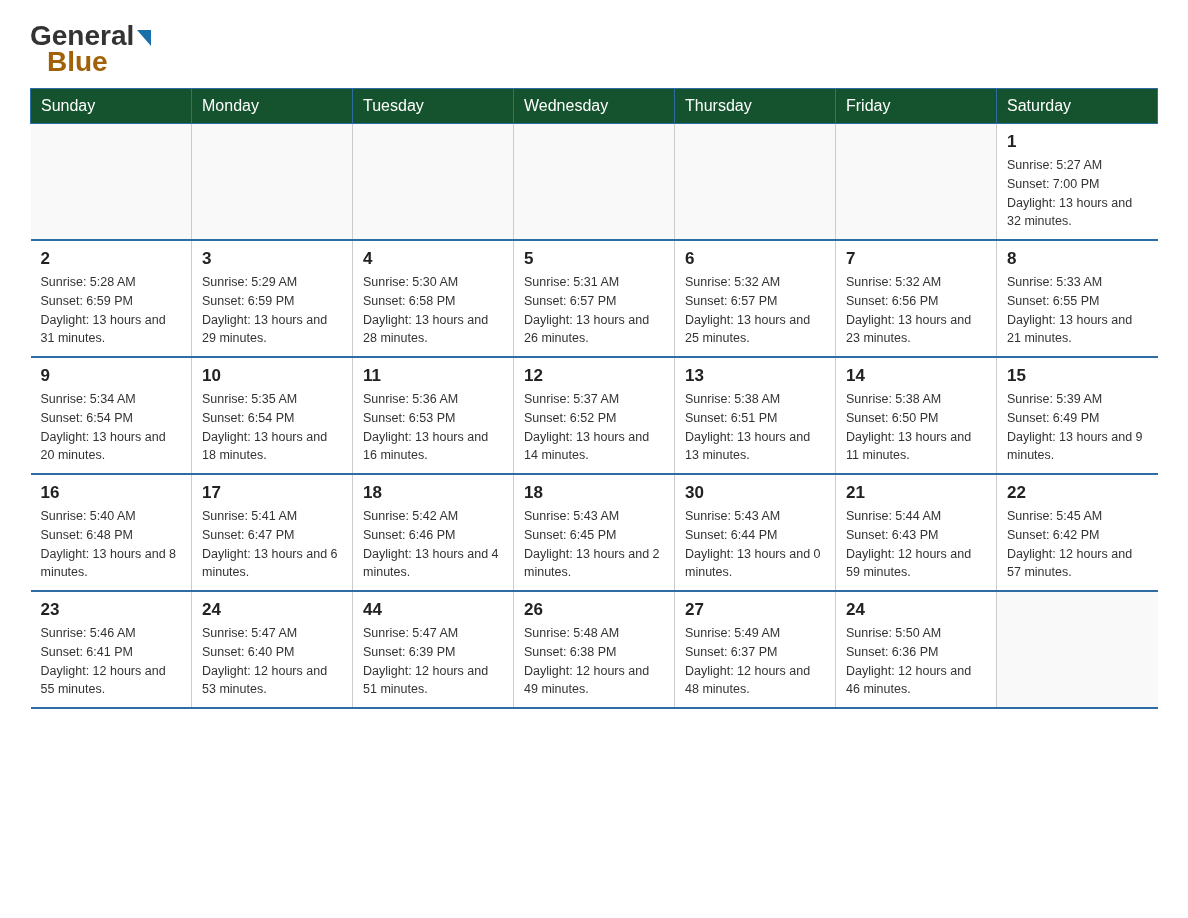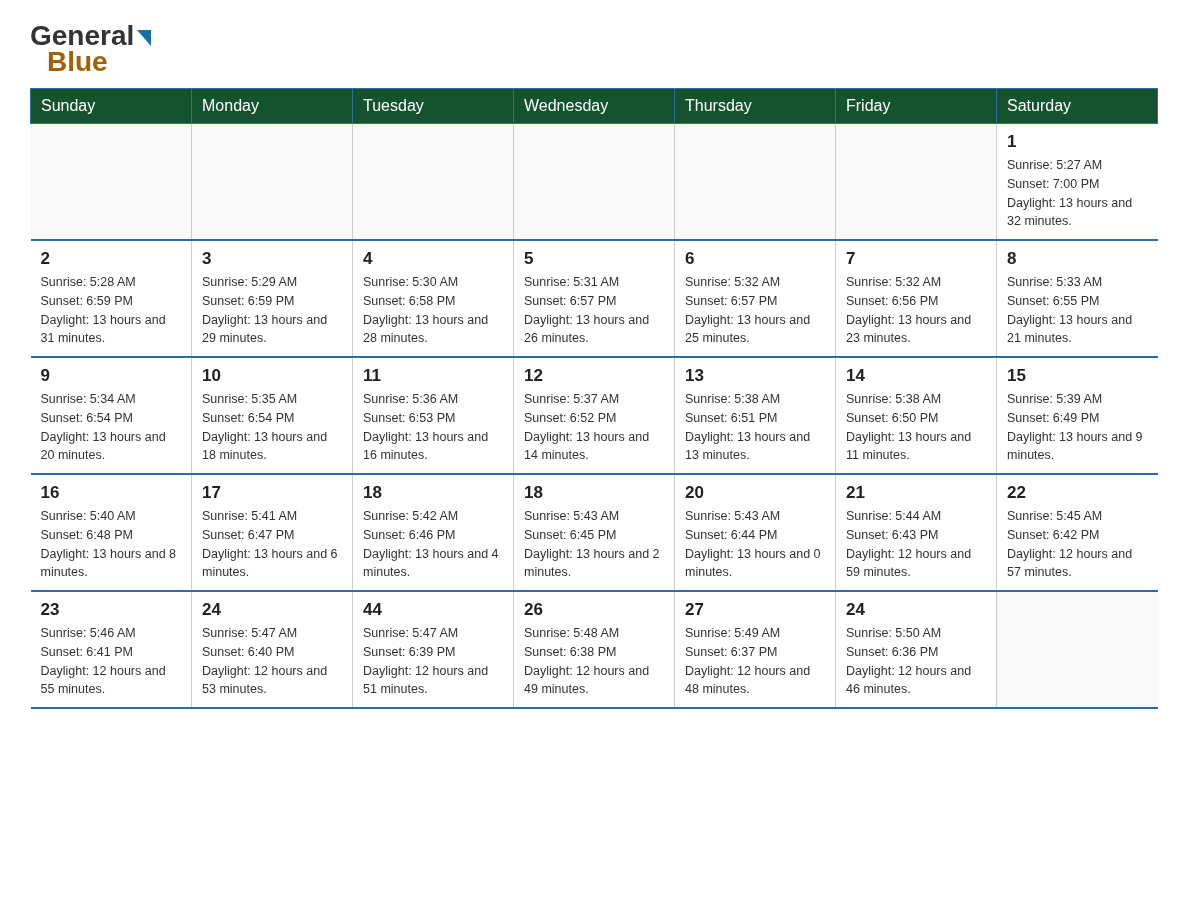--- a/index.html
+++ b/index.html
@@ -217,21 +217,21 @@
         </td>
         <td>
           <span class="day-number">18</span>
           <div class="day-info">Sunrise: 5:42 AM<br>Sunset: 6:46 PM<br>Daylight: 13 hours and 4 minutes.</div>
         </td>
         <td>
           <span class="day-number">18</span>
           <div class="day-info">Sunrise: 5:43 AM<br>Sunset: 6:45 PM<br>Daylight: 13 hours and 2 minutes.</div>
         </td>
         <td>
-          <span class="day-number">20</span>
+          <span class="day-number">30</span>
           <div class="day-info">Sunrise: 5:43 AM<br>Sunset: 6:44 PM<br>Daylight: 13 hours and 0 minutes.</div>
         </td>
         <td>
           <span class="day-number">21</span>
           <div class="day-info">Sunrise: 5:44 AM<br>Sunset: 6:43 PM<br>Daylight: 12 hours and 59 minutes.</div>
         </td>
         <td>
           <span class="day-number">22</span>
           <div class="day-info">Sunrise: 5:45 AM<br>Sunset: 6:42 PM<br>Daylight: 12 hours and 57 minutes.</div>
         </td>

